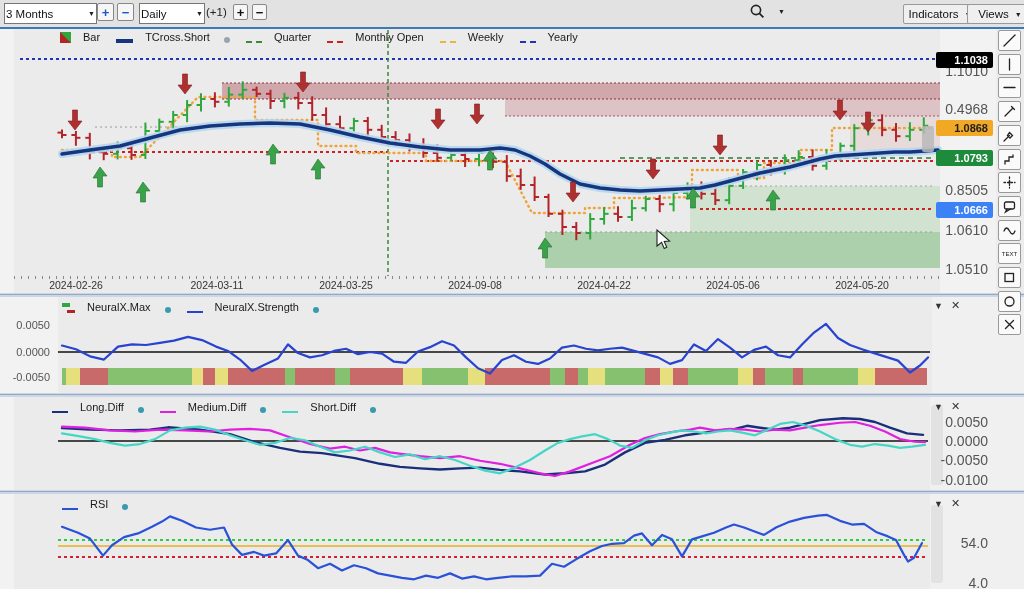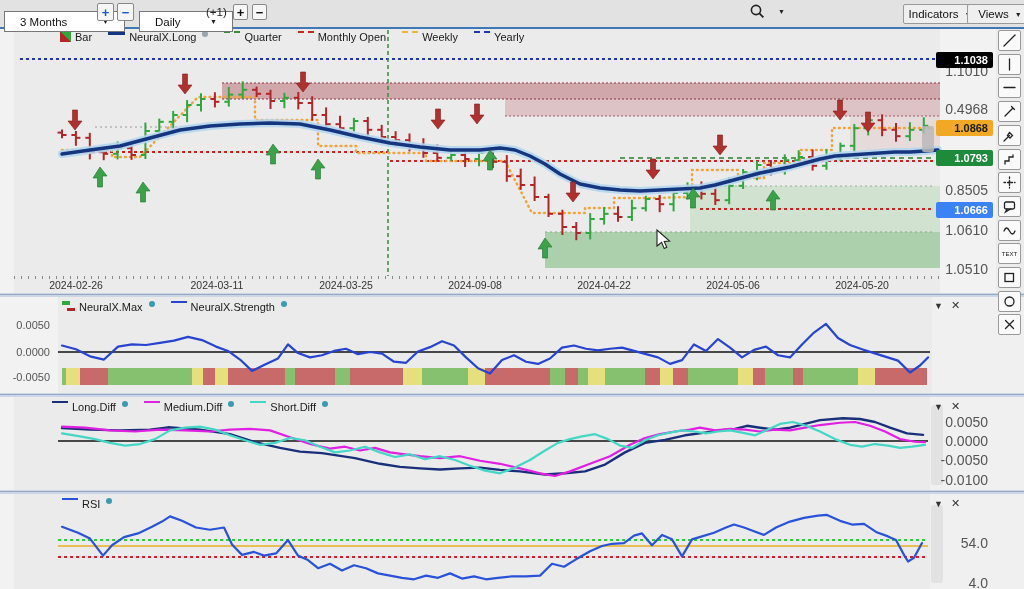--- a/index.html
+++ b/index.html
@@ -1,35 +1,35 @@
 <!DOCTYPE html>
 <html><head>
 <meta charset="utf-8">
 <style>
   html,body{margin:0;padding:0}
   body{width:1024px;height:589px;position:relative;background:#e6e6e6;
        font-family:"Liberation Sans",sans-serif;overflow:hidden}
   #chart-svg{position:absolute;top:0;left:0;z-index:1}
   .abs{position:absolute;z-index:3;box-sizing:border-box}
   #toolbar{position:absolute;top:0;left:0;width:1024px;height:27px;background:#e2e2e2;z-index:4}
-  .tb-select{position:absolute;top:11px;height:19px;background:#fff;border:1px solid #777;
+  .tb-select{position:absolute;top:3px;height:19px;background:#fff;border:1px solid #777;
              display:flex;align-items:center;justify-content:space-between;
-             padding:0 15px;font-size:11.5px;color:#111}
+             padding:0 1px;font-size:11.5px;color:#111}
   .caret{font-size:7px;color:#222;margin-left:6px}
   .tb-btn{position:absolute;top:3px;width:17px;height:18px;background:#f6f6f6;border:1px solid #888;
           display:flex;align-items:center;justify-content:center;font-weight:bold;font-size:13px;border-radius:2px}
   .blue-glyph{color:#1a56cc}
   .dark-glyph{color:#111}
   .title-box{position:absolute;left:386px;top:2px;width:356px;height:20px;background:#fff;
              border:1.5px solid #4a4a4a;display:flex;align-items:center;justify-content:center;
              font-size:12.5px;color:#101010;white-space:nowrap}
   .menu-btn{position:absolute;top:4px;height:18px;background:#efefef;border:1px solid #999;border-radius:2px;
             display:flex;align-items:center;justify-content:center;font-size:11.5px;color:#111;padding:0 6px}
   .legend{position:absolute;display:flex;gap:16px;align-items:center;font-size:11px;color:#1a1a1a;z-index:3;white-space:nowrap}
-  .li{display:flex;align-items:flex-start;gap:4px}
+  .li{display:flex;align-items:flex-end;gap:12px}
   .infodot{width:6px;height:6px;border-radius:50%;display:inline-block;margin-left:2px}
   .ylab{position:absolute;right:36px;transform:translateY(-50%);font-size:14px;color:#555;z-index:3}
   .ylab-left{position:absolute;left:0;width:50px;text-align:right;transform:translateY(-50%);
              font-size:11px;color:#555;z-index:3}
   .badge{position:absolute;left:936px;width:57px;height:16px;transform:translateY(-50%);
          display:flex;align-items:center;justify-content:flex-end;padding-right:5px;
          font-size:11px;font-weight:bold;border-radius:2px;z-index:3;box-sizing:border-box}
   .date-lab{position:absolute;top:279px;transform:translateX(-50%);font-size:10.5px;color:#333;z-index:3;white-space:nowrap}
   .tool-btn{position:absolute;left:998px;width:23px;height:21px;background:#fafafa;border:1px solid #999;
             border-radius:2px;display:flex;align-items:center;justify-content:center;z-index:4;box-sizing:border-box;
@@ -367,21 +367,21 @@
 <div class="divider" style="top:393px"></div>
 <div class="divider" style="top:490px"></div>
 
 <div class="legend" style="left:60px;top:31px" id="legend-main">
     <span class="li">
       <span style="width:11px;height:11px;display:inline-block;background:linear-gradient(45deg,#b32428 48%,#2ea83c 52%)"></span>
       <span>Bar</span>
     </span>
     <span class="li">
       <span style="width:17px;height:0;display:inline-block;border-top:4px solid #16357f"></span>
-      <span>NeuralX.Long</span>
+      <span>TCross.Short</span>
       <span class="infodot" style="background:#98a4ae"></span>
     </span>
     <span class="li">
       <span style="width:16px;height:0;display:inline-block;border-top:2.5px dashed #3a8a3a"></span>
       <span>Quarter</span>
     </span>
     <span class="li">
       <span style="width:16px;height:0;display:inline-block;border-top:2.5px dashed #cc2222"></span>
       <span>Monthly Open</span>
     </span>

